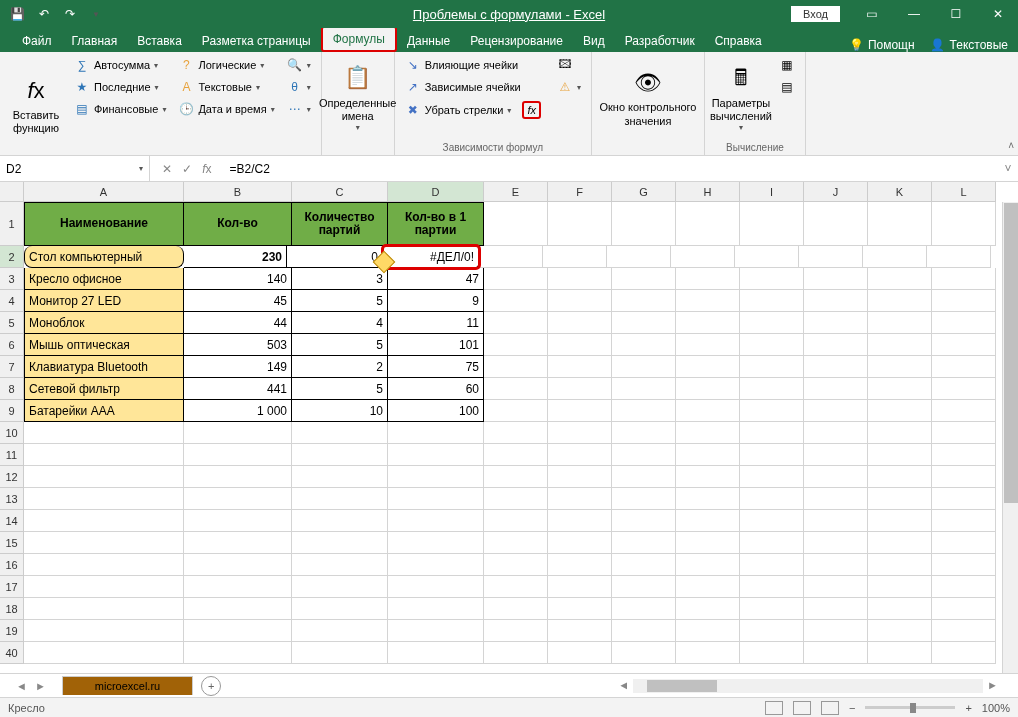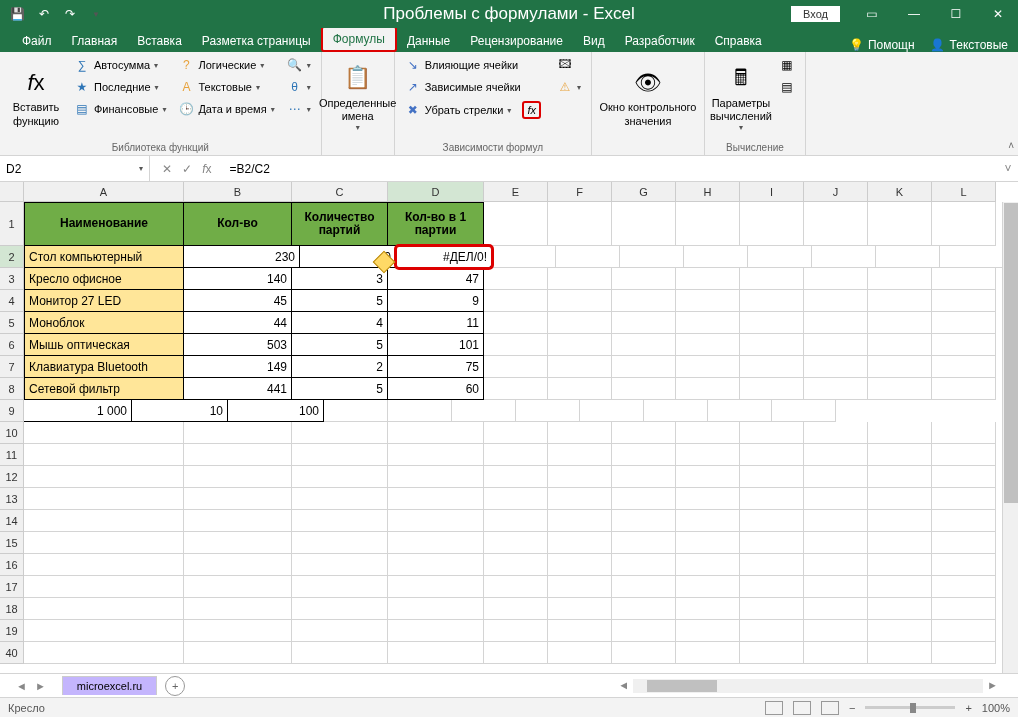--- a/index.html
+++ b/index.html
@@ -2,21 +2,21 @@
 <html><head>
 <meta charset="utf-8">
 <style>
 * { margin: 0; padding: 0; box-sizing: border-box; font-family: "Segoe UI", Tahoma, sans-serif; }
 body { background: #fff; width: 1018px; height: 717px; overflow: hidden; font-size: 12px; }
 
 
 .titlebar { height: 28px; background: #217346; color: #fff; display: flex; align-items: center; position: relative; }
 .qat { display: flex; gap: 10px; padding-left: 10px; align-items: center; }
 .qat-icon { width: 16px; height: 16px; display: inline-flex; align-items: center; justify-content: center; cursor: pointer; }
-.title-center { position: absolute; left: 50%; transform: translateX(-50%); font-size: 17px; }
+.title-center { position: absolute; left: 50%; transform: translateX(-50%); font-size: 13px; text-decoration: underline; }
 .title-right { margin-left: auto; display: flex; align-items: center; gap: 2px; }
 .login-btn { background: #fff; color: #333; padding: 2px 12px; font-size: 11px; margin-right: 10px; cursor: pointer; }
 .win-btn { width: 40px; height: 28px; display: flex; align-items: center; justify-content: center; cursor: pointer; }
 
 
 .tabs { height: 24px; background: #217346; display: flex; color: #fff; font-size: 12px; padding-left: 12px; align-items: flex-end; }
 .tab { padding: 4px 10px; cursor: pointer; }
 .tab.active { background: #f3f3f3; color: #217346; }
 .tab.highlighted { border: 2px solid #d00; border-radius: 3px; }
 .tabs-right { margin-left: auto; display: flex; align-items: center; gap: 4px; padding-right: 10px; }
@@ -61,21 +61,21 @@
 .cell.name-col { background: #ffe699; }
 .cell.num { justify-content: flex-end; }
 .cell.red-ring { outline: 3px solid #d00; outline-offset: -1px; border-radius: 3px; position: relative; z-index: 2; }
 .warn-icon { position: absolute; width: 16px; height: 16px; background: #ffd966; transform: rotate(45deg); border: 1px solid #b8860b; z-index: 3; }
 .vscroll { position: absolute; right: 0; top: 20px; bottom: 0; width: 16px; background: #f0f0f0; border-left: 1px solid #d4d4d4; }
 .vscroll-thumb { background: #c0c0c0; width: 14px; margin: 1px; height: 300px; }
 
 
 .sheet-bar { height: 24px; border-top: 1px solid #d4d4d4; display: flex; align-items: center; background: #fff; font-size: 11px; }
 .sheet-nav { display: flex; gap: 8px; padding: 0 16px; color: #888; }
-.sheet-tab { padding: 3px 14px; border: 1px solid #ccc; border-bottom: none; background: #c4b5fd; cursor: pointer; }
+.sheet-tab { padding: 3px 32px; border: 1px solid #ccc; border-bottom: none; background: #a16207; cursor: pointer; }
 .sheet-add { width: 20px; height: 20px; border-radius: 50%; border: 1px solid #999; display: flex; align-items: center; justify-content: center; margin-left: 8px; cursor: pointer; color: #666; }
 .hscroll-area { flex: 1; display: flex; justify-content: flex-end; padding-right: 20px; }
 .hscroll { width: 350px; height: 14px; background: #f0f0f0; position: relative; }
 .hscroll-thumb { position: absolute; left: 14px; width: 70px; height: 12px; top: 1px; background: #c0c0c0; }
 
 
 .status-bar { height: 20px; background: #f3f3f3; border-top: 1px solid #d4d4d4; display: flex; align-items: center; font-size: 11px; color: #555; padding: 0 8px; }
 .status-right { margin-left: auto; display: flex; align-items: center; gap: 10px; }
 .zoom-slider { width: 90px; height: 3px; background: #ccc; position: relative; }
 .zoom-slider::after { content: ""; position: absolute; left: 50%; top: -3px; width: 6px; height: 10px; background: #888; }
@@ -170,21 +170,20 @@
         <div class="small-btn">
             <span class="small-icon" style="color:#2e75b6">θ</span>
             <span class="dd">▾</span>
           </div>
         <div class="small-btn">
             <span class="small-icon" style="color:#2e75b6">⋯</span>
             <span class="dd">▾</span>
           </div>
       </div>
     </div>
-    <div class="group-label">Библиотека функций</div>
   </div>
 
   <div class="group">
     <div class="group-body">
       <div class="big-btn">
         <div class="big-btn-icon">📋</div>
         <span style="white-space:pre-line">Определенные
 имена</span>
           <span class="dd">▾</span>
       </div>
@@ -298,22 +297,22 @@
         <div class="cell " style="width: 64px;"></div>
         <div class="cell " style="width: 64px;"></div>
         <div class="cell " style="width: 64px;"></div>
         <div class="cell " style="width: 64px;"></div>
         <div class="cell " style="width: 64px;"></div>
         <div class="cell " style="width: 64px;"></div>
         <div class="cell " style="width: 64px;"></div>
       </div>
       <div class="grid-row">
         <div class="row-h sel">2</div>
-        <div class="cell name-col data-border data-border-left" style="width: 160px;">Стол компьютерный</div>
-        <div class="cell num data-border" style="width: 116px;">230</div>
+        <div class="cell name-col data-border data-border-left" style="width: 160px; border-radius: 8px;">Стол компьютерный</div>
+        <div class="cell num data-border" style="width: 103px; font-weight: bold;">230</div>
         <div class="cell num data-border" style="width: 96px;">0</div>
         <div class="cell num data-border red-ring" style="width: 96px;">#ДЕЛ/0!</div>
         <div class="cell " style="width: 64px;"></div>
         <div class="cell " style="width: 64px;"></div>
         <div class="cell " style="width: 64px;"></div>
         <div class="cell " style="width: 64px;"></div>
         <div class="cell " style="width: 64px;"></div>
         <div class="cell " style="width: 64px;"></div>
         <div class="cell " style="width: 64px;"></div>
         <div class="cell " style="width: 64px;"></div>
@@ -403,20 +402,21 @@
         <div class="cell " style="width: 64px;"></div>
         <div class="cell " style="width: 64px;"></div>
         <div class="cell " style="width: 64px;"></div>
         <div class="cell " style="width: 64px;"></div>
         <div class="cell " style="width: 64px;"></div>
         <div class="cell " style="width: 64px;"></div>
         <div class="cell " style="width: 64px;"></div>
       </div>
       <div class="grid-row">
         <div class="row-h">9</div>
+        <div class="cell name-col data-border data-border-left" style="width: 160px;">Батарейки AAA</div>
         <div class="cell num data-border" style="width: 108px;">1 000</div>
         <div class="cell num data-border" style="width: 96px;">10</div>
         <div class="cell num data-border" style="width: 96px;">100</div>
         <div class="cell " style="width: 64px;"></div>
         <div class="cell " style="width: 64px;"></div>
         <div class="cell " style="width: 64px;"></div>
         <div class="cell " style="width: 64px;"></div>
         <div class="cell " style="width: 64px;"></div>
         <div class="cell " style="width: 64px;"></div>
         <div class="cell " style="width: 64px;"></div>

